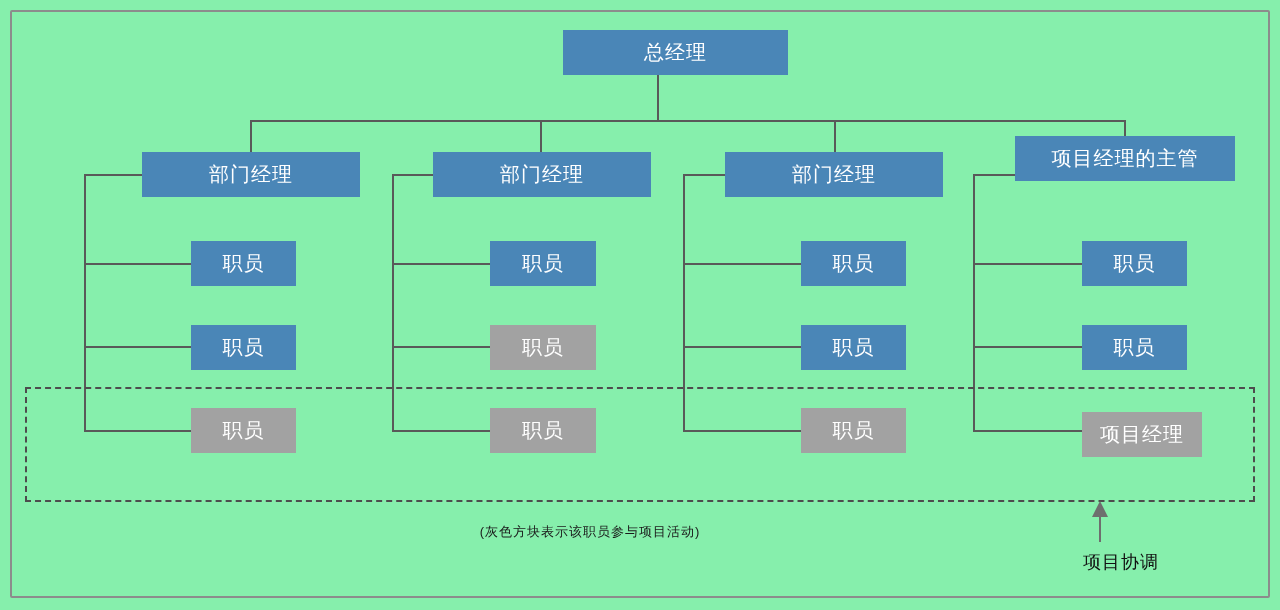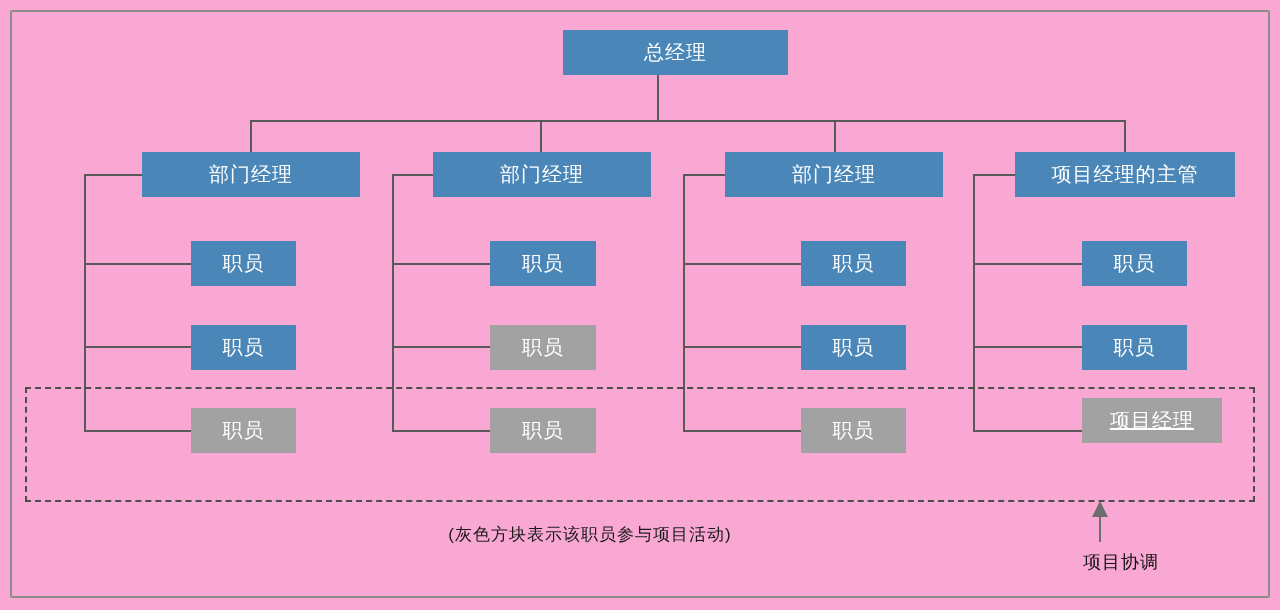--- a/index.html
+++ b/index.html
@@ -1,38 +1,38 @@
 <!DOCTYPE html>
 <html><head>
 <meta charset="utf-8">
 <style>
   html,body{margin:0;padding:0;background:#ffffff;}
   .canvas{
-    position:relative;width:1280px;height:610px;background:#f9a8d4;overflow:hidden;
+    position:relative;width:1280px;height:610px;background:#86efac;overflow:hidden;
     font-family:"Liberation Sans",sans-serif;
   }
   .frame{
     position:absolute;left:10px;top:10px;width:1256px;height:584px;
     border:2px solid #8c8c8c;border-radius:2px;
   }
   .node{
     position:absolute;height:45px;display:flex;align-items:center;justify-content:center;
     color:#ffffff;font-size:20px;letter-spacing:1px;white-space:nowrap;
   }
   .node.blue{background:#4A86B7;}
   .node.gray{background:#A2A2A2;}
   .hline{position:absolute;height:2px;background:#595959;}
   .vline{position:absolute;width:2px;background:#595959;}
   .dashed-box{
     position:absolute;left:25px;top:387px;width:1226px;height:111px;
     border:2px dashed #4d4d4d;
   }
   .caption{
     position:absolute;left:330px;top:523px;width:520px;text-align:center;
-    font-size:17px;color:#1a1a1a;letter-spacing:1px;
+    font-size:13px;color:#1a1a1a;letter-spacing:1px;
   }
   .arrow-head{
     position:absolute;left:1092px;top:501px;width:0;height:0;
     border-left:8px solid transparent;border-right:8px solid transparent;
     border-bottom:16px solid #6e6e6e;
   }
   .arrow-shaft{position:absolute;left:1099px;top:516px;width:2px;height:26px;background:#6e6e6e;}
   .coord-label{
     position:absolute;left:1051px;top:550px;width:140px;text-align:center;
     font-size:18px;color:#111111;letter-spacing:1px;
@@ -76,29 +76,29 @@
   <div class="node blue" style="left:725px;top:152px;width:218px;">部门经理</div>
   <div class="hline" style="left:683px;top:174px;width:42px;"></div>
   <div class="vline" style="left:683px;top:174px;height:258px;"></div>
   <div class="hline" style="left:683px;top:263px;width:118px;"></div>
   <div class="hline" style="left:683px;top:346px;width:118px;"></div>
   <div class="hline" style="left:683px;top:430px;width:118px;"></div>
   <div class="node blue" style="left:801px;top:241px;width:105px;">职员</div>
   <div class="node blue" style="left:801px;top:325px;width:105px;">职员</div>
   <div class="node gray" style="left:801px;top:408px;width:105px;">职员</div>
 
-  <div class="node blue" style="left:1015px;top:152px;width:220px;">项目经理的主管</div>
+  <div class="node blue" style="left:1015px;top:136px;width:220px;">项目经理的主管</div>
   <div class="hline" style="left:973px;top:174px;width:42px;"></div>
   <div class="vline" style="left:973px;top:174px;height:258px;"></div>
   <div class="hline" style="left:973px;top:263px;width:109px;"></div>
   <div class="hline" style="left:973px;top:346px;width:109px;"></div>
   <div class="hline" style="left:973px;top:430px;width:109px;"></div>
   <div class="node blue" style="left:1082px;top:241px;width:105px;">职员</div>
   <div class="node blue" style="left:1082px;top:325px;width:105px;">职员</div>
-  <div class="node gray" style="left:1082px;top:398px;width:140px;text-decoration:underline;">项目经理</div>
+  <div class="node gray" style="left:1082px;top:412px;width:120px;">项目经理</div>
 
   <div class="dashed-box"></div>
 
   <div class="caption">(灰色方块表示该职员参与项目活动)</div>
 
   <div class="arrow-head"></div>
   <div class="arrow-shaft"></div>
   <div class="coord-label">项目协调</div>
 </div>
 

